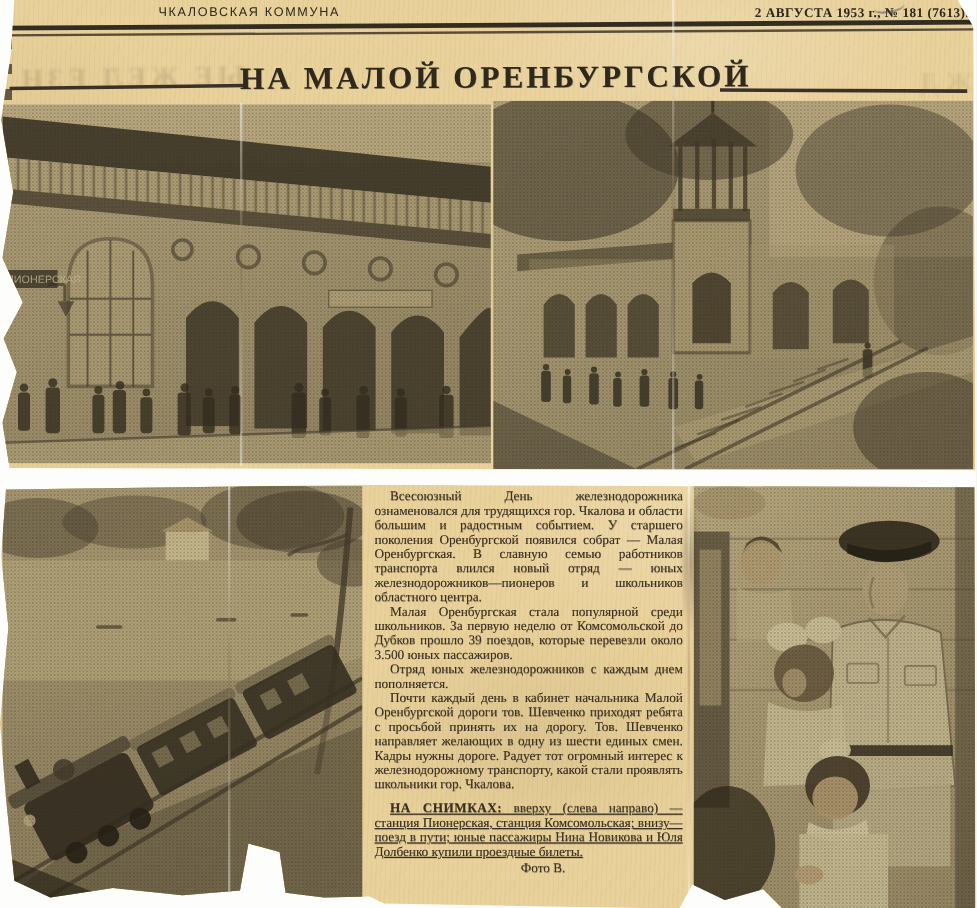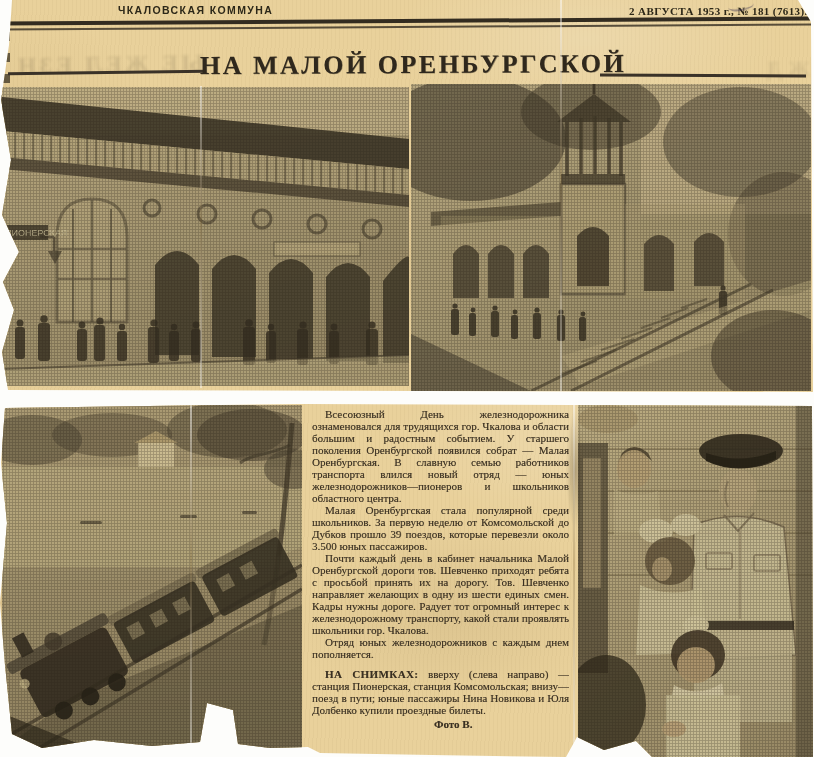--- a/index.html
+++ b/index.html
@@ -15,22 +15,22 @@
       radial-gradient(ellipse 260px 160px at 55% 60%, rgba(95,72,32,.09), transparent 62%),
       repeating-linear-gradient(92deg, rgba(110,85,40,.045) 0 1px, transparent 1px 4px),
       #e9d19b;
   }
   .clip-top{top:0;width:813px;height:392px;
     clip-path:polygon(12px 0,798px 0,811px 22px,813px 392px,8px 390px,2px 352px,14px 310px,3px 282px,19px 252px,2px 215px,11px 160px,1px 100px,9px 45px);
   }
   .clip-bottom{top:403px;width:813px;height:354px;
     clip-path:polygon(5px 5px,300px 1px,812px 3px,813px 354px,652px 354px,636px 338px,604px 347px,577px 334px,566px 354px,432px 352px,320px 350px,308px 344px,270px 345px,238px 341px,233px 307px,207px 300px,200px 339px,152px 343px,94px 337px,42px 345px,12px 331px,5px 262px,0px 200px,7px 120px,1px 60px);
   }
-  .masthead-title{position:absolute;left:118px;top:4px;
-    font-family:"Liberation Sans","DejaVu Sans",sans-serif;font-weight:bold;
+  .masthead-title{position:absolute;left:132px;top:4px;
+    font-family:"Liberation Sans","DejaVu Sans",sans-serif;font-weight:normal;
     font-size:10.5px;letter-spacing:1.4px;color:#2c2718;}
   .masthead-issue{position:absolute;left:629px;top:5px;font-weight:bold;
     font-size:11px;letter-spacing:.4px;color:#2c2718;white-space:nowrap;}
   .rule-thick{position:absolute;left:0;top:19px;width:813px;height:4px;background:#332c20;transform:rotate(-.35deg);}
   .rule-thin{position:absolute;left:0;top:26px;width:813px;height:2px;background:rgba(51,44,32,.8);transform:rotate(-.35deg);}
   .headline{position:absolute;left:200px;top:50px;width:410px;text-align:center;
     font-weight:bold;font-size:26px;letter-spacing:2.5px;color:#2f281d;white-space:nowrap;
     transform:rotate(-.3deg);text-shadow:.5px .5px .5px rgba(47,40,29,.45);}
   .rule-left{position:absolute;left:8px;top:71px;width:198px;height:3px;background:#3a3228;transform:rotate(-.7deg);}
   .rule-right{position:absolute;left:600px;top:74px;width:206px;height:3px;background:#3a3228;transform:rotate(.25deg);}
@@ -57,23 +57,23 @@
   .photo-c{left:2px;top:2px;width:300px;height:345px;
     background:linear-gradient(170deg,#c7b588,#b0a077 55%,#998a66);}
   .photo-d{left:578px;top:0;width:235px;height:354px;
     background:linear-gradient(140deg,#d6c595,#bcab80 60%,#ab9a72);}
   .crease{position:absolute;width:2px;pointer-events:none;
     background:linear-gradient(to bottom, rgba(255,255,255,.5), rgba(120,95,50,.28) 45%, rgba(255,255,255,.42));}
   .article{position:absolute;left:312px;top:5px;width:257px;height:350px;overflow:hidden;
     color:#3a3022;font-size:11px;line-height:12px;text-align:justify;
     text-shadow:.3px .3px .4px rgba(58,48,34,.45);}
   .article p{margin:0;text-indent:13px;}
-  .caption{margin-top:8px !important;}
+  .caption{margin-top:8px !important;text-decoration:underline;}
   .caption-lead{font-weight:bold;letter-spacing:.4px;}
-  .credit{text-indent:0 !important;padding-left:122px;margin-top:2px !important;font-weight:bold;}
+  .credit{text-indent:0 !important;padding-left:122px;margin-top:2px !important;font-weight:normal;}
   .smudge{position:absolute;pointer-events:none;border-radius:50%;}
 </style>
 </head>
 <body>
 
 <div class="clipping clip-top">
 
   <div class="masthead-title">ЧКАЛОВСКАЯ КОММУНА</div>
   <div class="masthead-issue">2 АВГУСТА 1953 г., № 181 (7613).</div>
   <div class="rule-thick"></div>
@@ -255,22 +255,22 @@
             <circle cx="112" cy="294" r="9"></circle>
         </g>
       </g>
       <polygon points="0,345 0,308 92,345" fill="#2e2819" opacity=".7"></polygon>
     </svg>
   </div>
 
   <div class="article">
     <p>Всесоюзный День железнодорожника ознаменовался для трудящихся гор. Чкалова и области большим и радостным событием. У старшего поколения Оренбургской появился собрат — Малая Оренбургская. В славную семью работников транспорта влился новый отряд — юных железнодорожников—пионеров и школьников областного центра.</p>
     <p>Малая Оренбургская стала популярной среди школьников. За первую неделю от Комсомольской до Дубков прошло 39 поездов, которые перевезли около 3.500 юных пассажиров.</p>
+    <p>Отряд юных железнодорожников с каждым днем пополняется.</p>
     <p>Почти каждый день в кабинет начальника Малой Оренбургской дороги тов. Шевченко приходят ребята с просьбой принять их на дорогу. Тов. Шевченко направляет желающих в одну из шести единых смен. Кадры нужны дороге. Радует тот огромный интерес к железнодорожному транспорту, какой стали проявлять школьники гор. Чкалова.</p>
-    <p>Отряд юных железнодорожников с каждым днем пополняется.</p>
     <p class="caption"><span class="caption-lead">НА СНИМКАХ:</span><span> вверху (слева направо) — станция Пионерская, станция Комсомольская; внизу—поезд в пути; юные пассажиры Нина Новикова и Юля Долбенко купили проездные билеты.</span></p>
     <p class="credit">Фото В.</p>
   </div>
 
   <div class="photo photo-d">
     <svg viewBox="0 0 235 354">
       <g stroke="#93815c" stroke-width="2" opacity=".55">
         <path d="M30 46 H235 M30 88 H235 M30 130 H235 M30 172 H235"></path>
       </g>
       <rect x="218" y="0" width="17" height="354" fill="#3f3828" opacity=".45"></rect>

